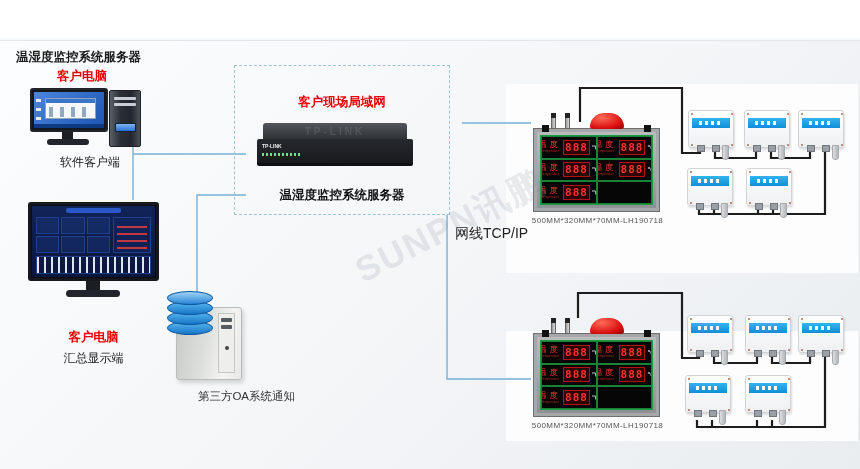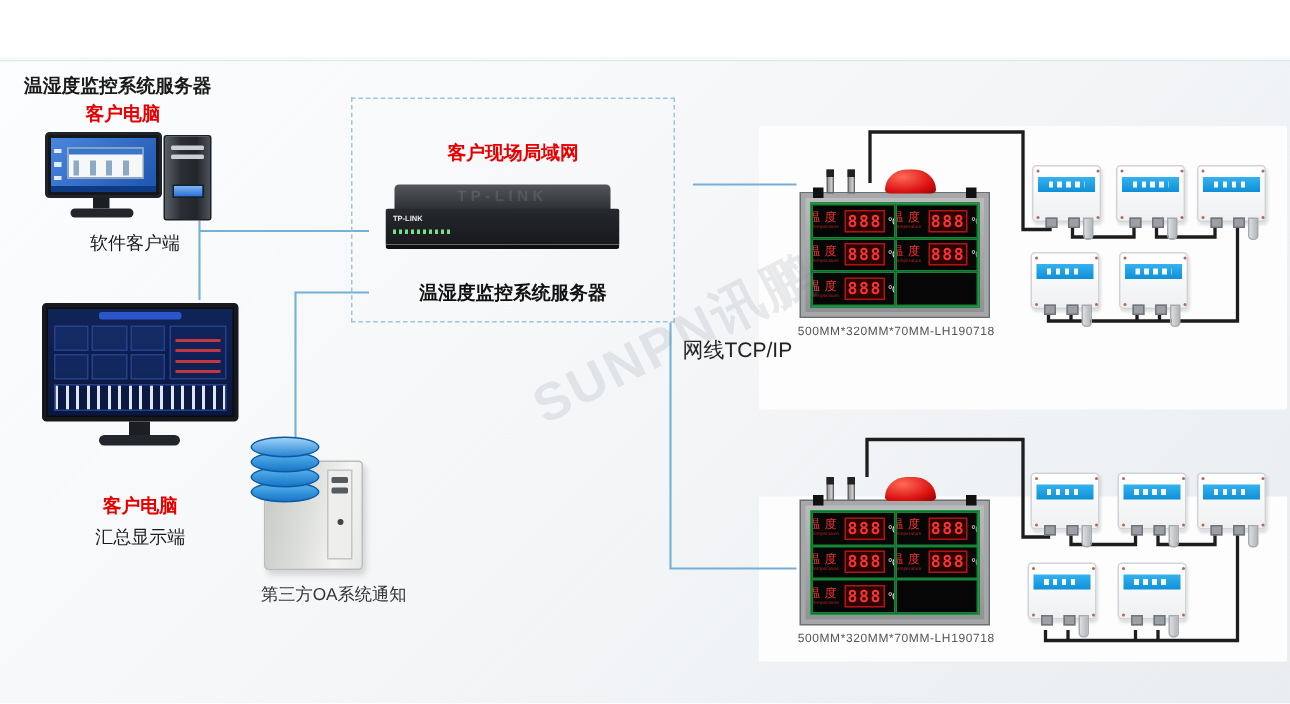--- a/index.html
+++ b/index.html
@@ -39,21 +39,21 @@
   .lbl { position:absolute; z-index:4; color:#1a1a1a; }
   .lbl.bold { font-weight:bold; }
   .lbl.red  { color:var(--label-red,#e60000); font-weight:bold; }
   .lbl.center { text-align:center; }
 
   #label-top-server   { left:16px; top:49px;  font-size:12.5px; }
   #label-client-pc-1  { left:16px; top:68px;  width:132px; font-size:12.5px; }
   #label-sw-client    { left:34px; top:154px; width:112px; font-size:12px; }
   #label-summary      { left:28px; top:306px; width:131px; font-size:12px;margin-top:44px; }
   #label-client-pc-2  { left:28px; top:329px; width:131px; font-size:12.5px; }
-  #label-oa           { left:150px; top:389px; width:145px; font-size:11.5px; color:#333; }
+  #label-oa           { left:150px; top:389px; width:145px; font-size:11.5px; color:#333;text-align:right; }
   #label-network      { left:455px; top:225px; font-size:14px; color:#222; }
 
   #watermark { position:absolute; left:345px; top:195px; width:240px; z-index:6;
             transform:rotate(-27deg); font-size:35px; font-weight:bold;
             color:rgba(125,135,146,0.17); letter-spacing:2px; pointer-events:none; }
 
   
   .dev { position:absolute; z-index:3; }
   #pc1-monitor { left:30px; top:88px; width:78px; height:44px; background:#14171c;
             border:2px solid #20242a; border-radius:3px; }

